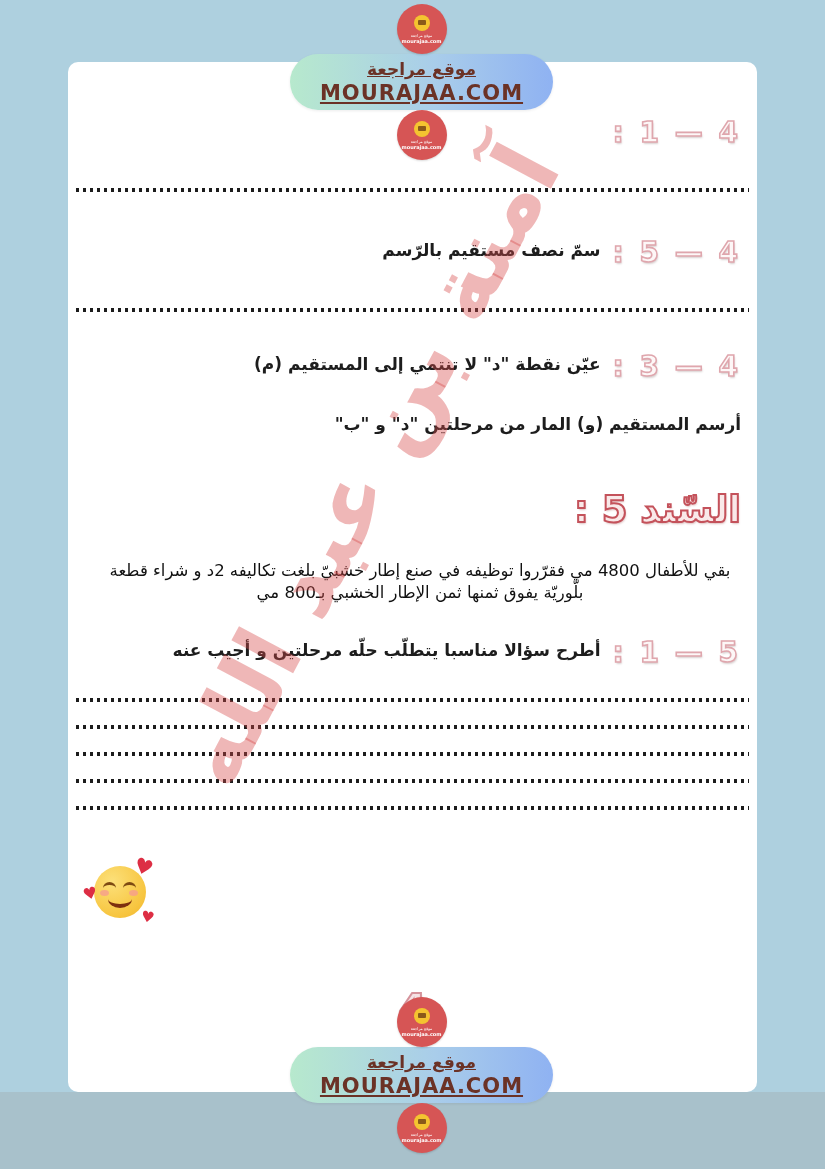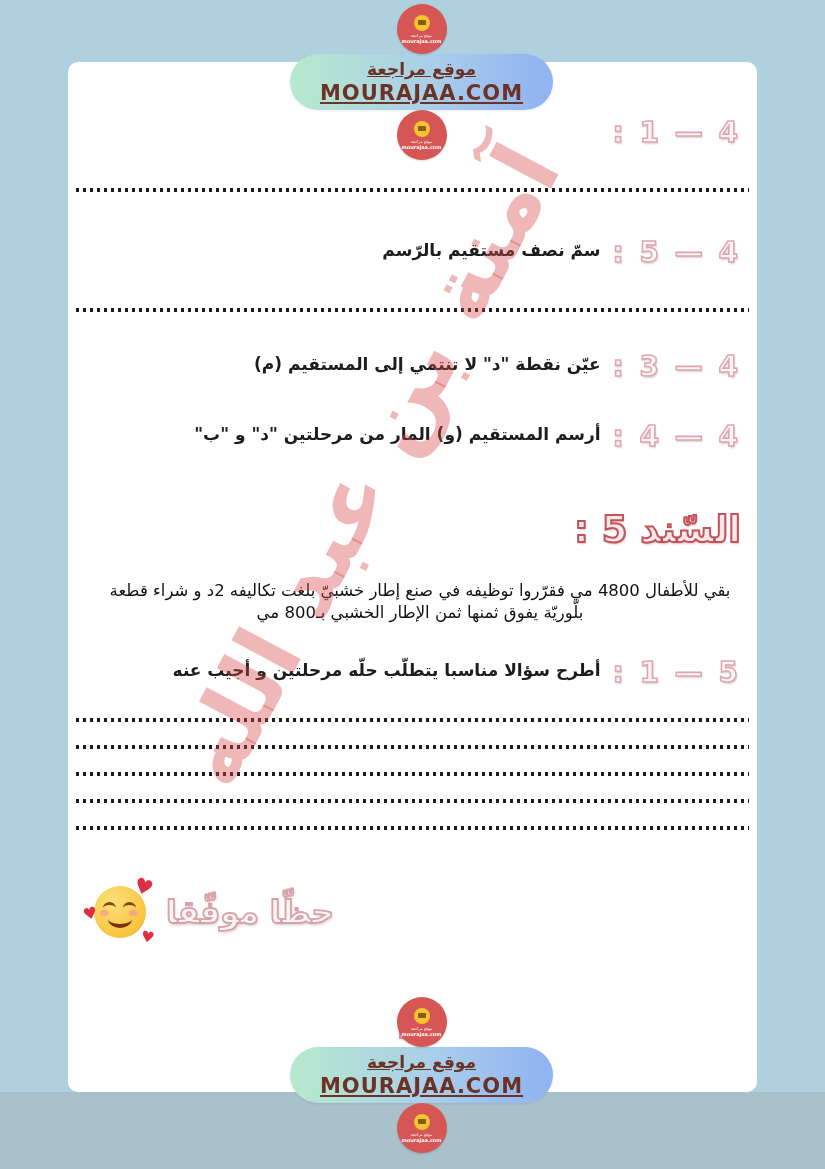--- a/index.html
+++ b/index.html
@@ -114,21 +114,20 @@
         <span class="q-text">سمّ نصف مستقيم بالرّسم</span>
       </div>
       <div class="dots" id="dots2"></div>
 
       <div class="q-line" id="q3">
         <span class="q-num">4 — 3 :</span>
         <span class="q-text">عيّن نقطة "د" لا تنتمي إلى المستقيم (م)</span>
       </div>
 
       <div class="q-line" id="q4">
-        <span class="q-num">4 — 4 :</span>
         <span class="q-text">أرسم المستقيم (و) المار من مرحلتين "د" و "ب"</span>
       </div>
 
       <div class="sec-title">السّند 5 :</div>
 
       <p class="para">بقي للأطفال 4800 مي فقرّروا توظيفه في صنع إطار خشبيّ بلغت تكاليفه 2د و شراء قطعة بلّوريّة يفوق ثمنها ثمن الإطار الخشبي بـ800 مي</p>
 
       <div class="q-line" id="q5">
         <span class="q-num">5 — 1 :</span>
         <span class="q-text">أطرح سؤالا مناسبا يتطلّب حلّه مرحلتين و أجيب عنه</span>
@@ -147,21 +146,20 @@
           <div class="face"></div>
           <div class="eye l"></div>
           <div class="eye r"></div>
           <div class="blush l"></div>
           <div class="blush r"></div>
           <div class="mouth"></div>
           <div class="heart h1">♥</div>
           <div class="heart h2">♥</div>
           <div class="heart h3">♥</div>
         </div>
-        <span class="gl-text">حظّا موفّقا</span>
       </div>
 
       <div class="pagenum">4</div>
 
     </div>
   </div>
 
   <div class="band footer">
     <div class="logo">
       <div class="yellow">

